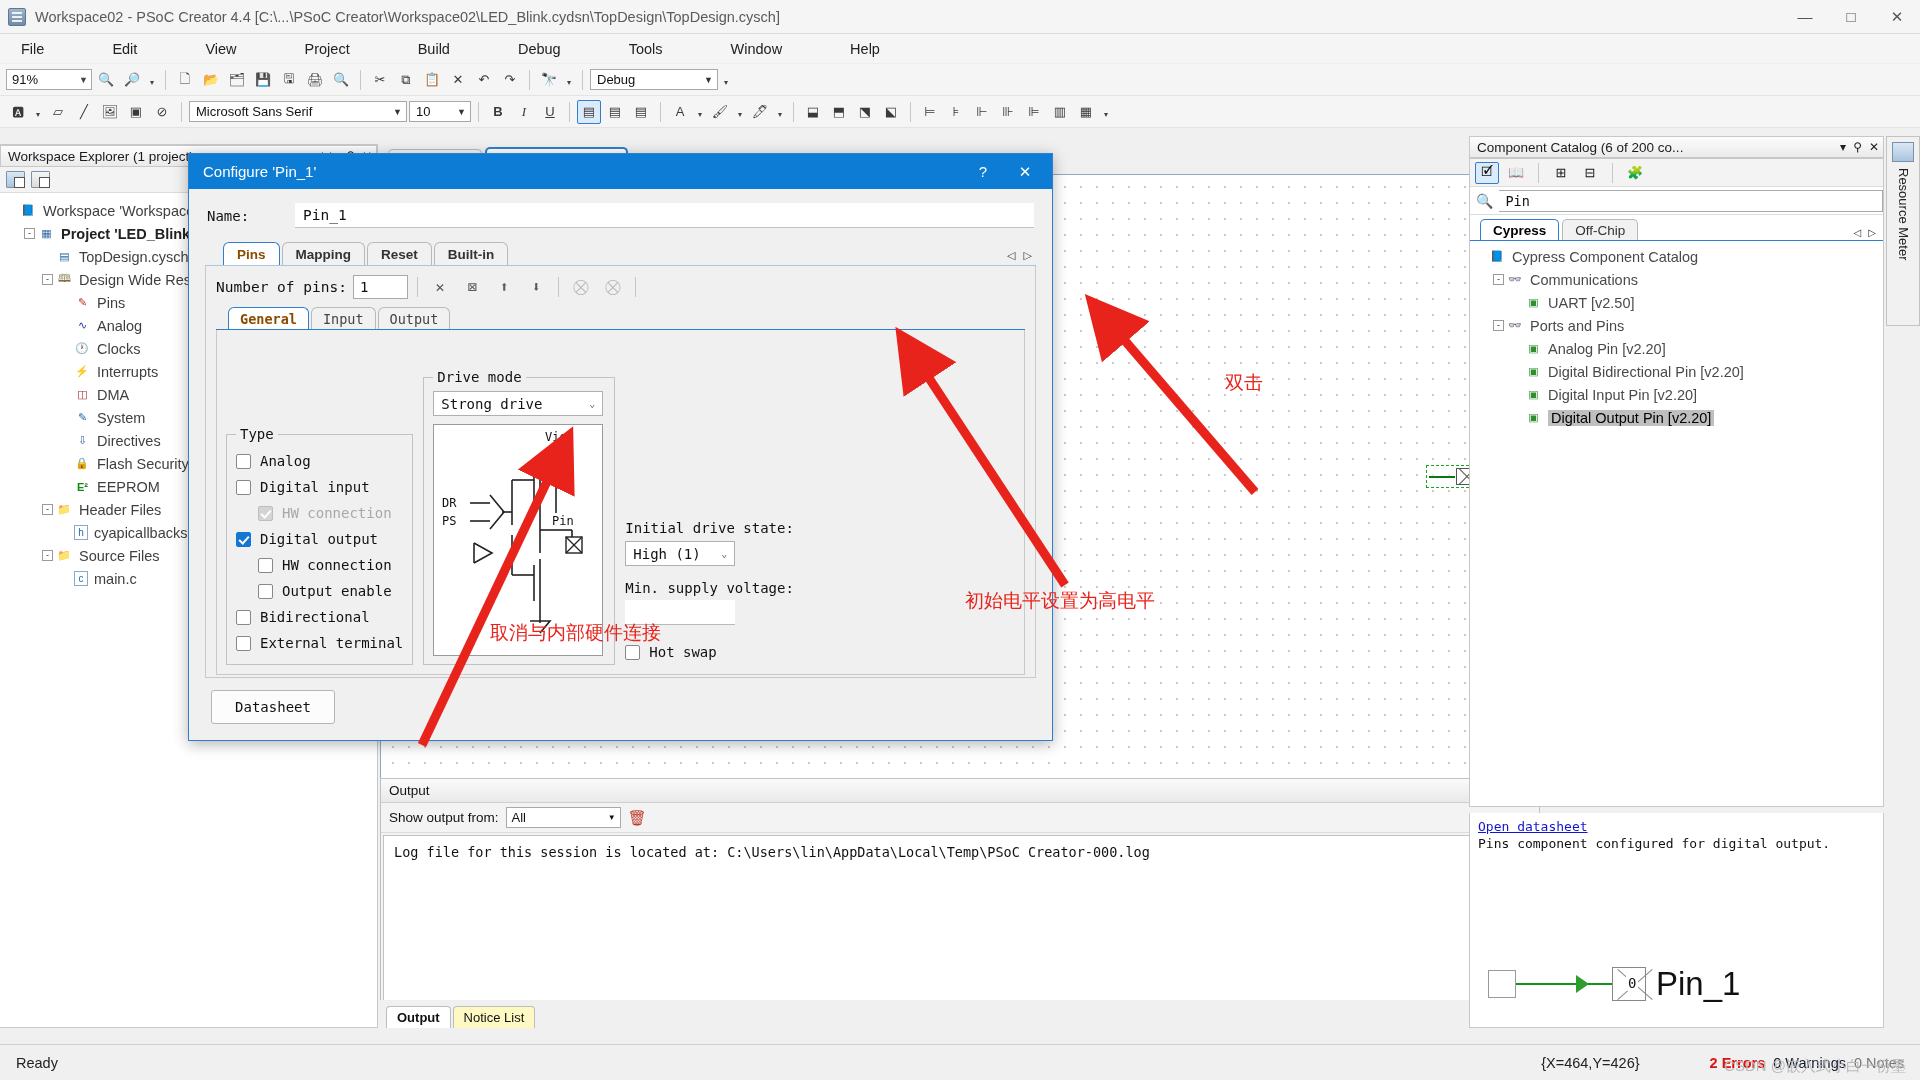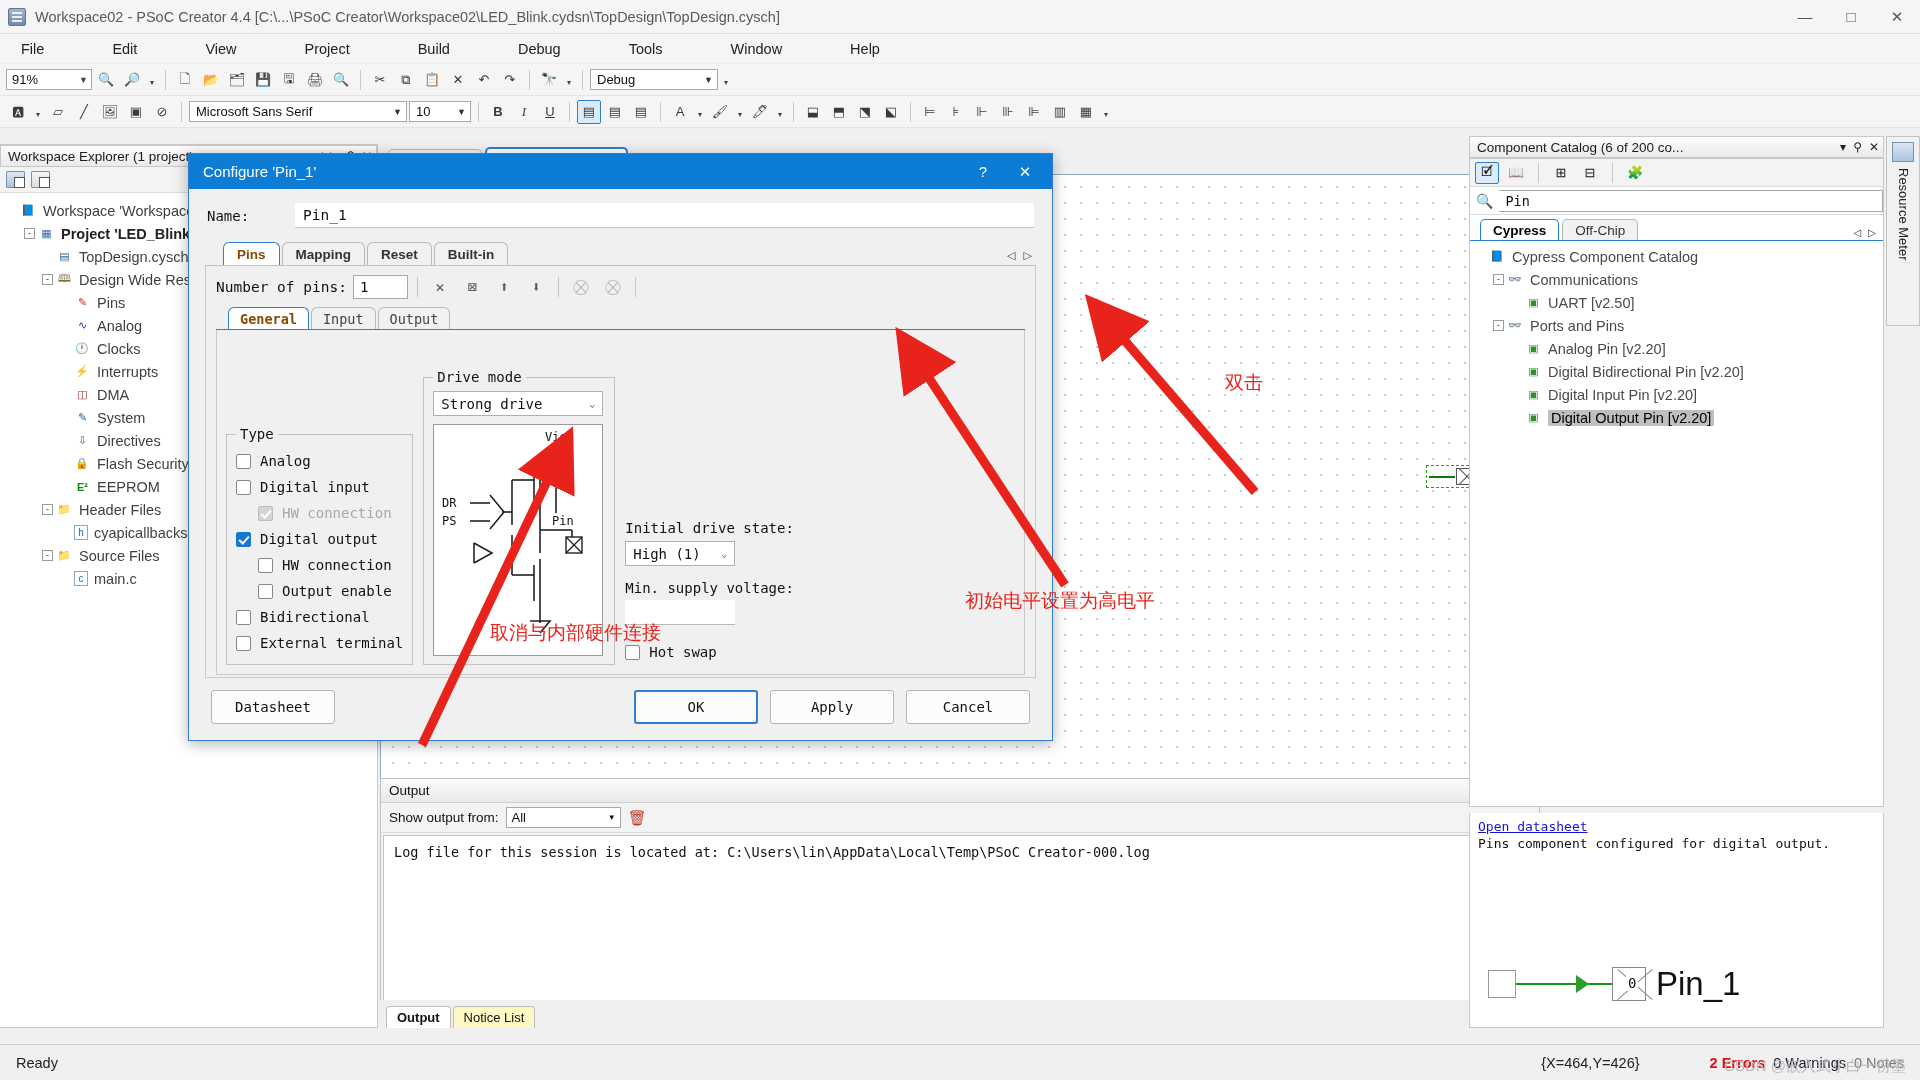--- a/index.html
+++ b/index.html
@@ -791,25 +791,20 @@
             </div>
           </div>
 
         </div>
       </div>
     </div>
   </div>
 
   <div id="dlgfoot">
     <div class="dbtn">Datasheet</div>
-    <div class="grp">
-      <div class="dbtn primary">OK</div>
-      <div class="dbtn">Apply</div>
-      <div class="dbtn">Cancel</div>
-    </div>
   </div>
 </div>
 
 <svg class="arrows">
   <defs>
     <marker id="ah" markerWidth="7" markerHeight="7" refX="1" refY="3.5" orient="auto">
       <polygon points="0,0 7,3.5 0,7" fill="#e8231b"></polygon>
     </marker>
   </defs>
   <line x1="1255" y1="492" x2="1120" y2="335" stroke="#e8231b" stroke-width="9" marker-end="url(#ah)"></line>

